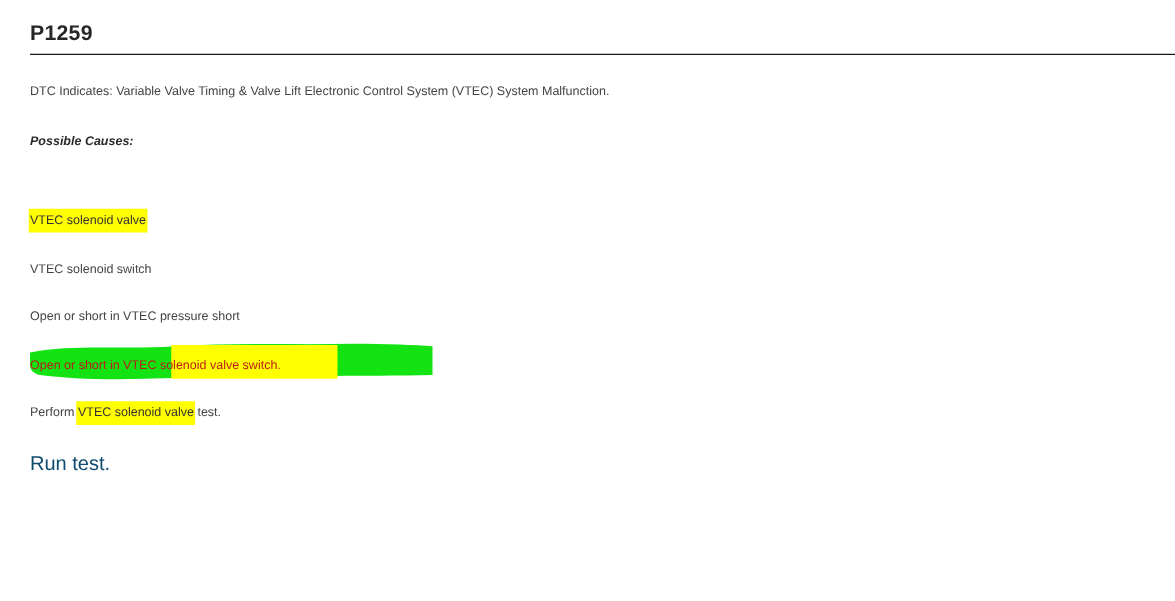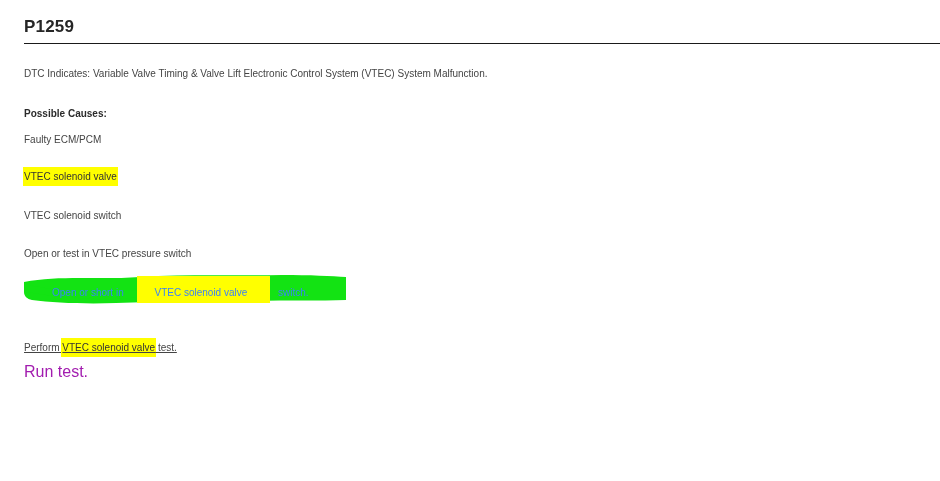--- a/index.html
+++ b/index.html
@@ -53,27 +53,27 @@
     line-height: 20px;
     color: #444444;
     white-space: nowrap;
   }
   .para.bold {
     font-weight: bold;
     color: #2b2b2b;
   }
 
   .p-indicates { top: 64px; }
-  .p-causes    { top: 104px; }
+  .p-causes    { top: 104px; font-style: italic; }
   .p-c1        { top: 130px; }
   .p-c2        { top: 167px; }
   .p-c3        { top: 206px; }
   .p-c4        { top: 244px; }
   .p-c5        { top: 283px; }
-  .p-perform   { top: 338px; text-decoration: underline; }
+  .p-perform   { top: 321px; }
 
   
   .hl-yellow {
     background-color: #ffff00;
     padding: 4px 1px 4px 1px;
     margin: -4px -1px;
     color: #333333;
   }
 
   
@@ -100,59 +100,57 @@
     height: 27px;
     background-color: #ffff00;
     pointer-events: none;
   }
 
   .p-c5 {
     z-index: 3;
   }
   .p-c5 .txt {
     position: relative;
-    color: #3b82f6;
-    padding-left: 28px;
+    color: #b91c1c;
   }
 
   
   .run-link {
     position: absolute;
     left: 24px;
     top: 362px;
     font-size: 16px;
     line-height: 20px;
-    color: #a21caf;
+    color: #0c4a6e;
     text-decoration: none;
     cursor: pointer;
     white-space: nowrap;
   }
 </style>
 </head>
 <body>
 
 <div class="page">
 
   <div class="dtc-title">P1259</div>
 
   <div class="title-rule"></div>
 
   <div class="para p-indicates">DTC Indicates: Variable Valve Timing &amp; Valve Lift Electronic Control System (VTEC) System Malfunction.</div>
 
   <div class="para bold p-causes">Possible Causes:</div>
 
-  <div class="para p-c1">Faulty ECM/PCM</div>
 
   <div class="para p-c2">
     <span class="hl-yellow">VTEC solenoid valve</span>
   </div>
 
   <div class="para p-c3">VTEC solenoid switch</div>
 
-  <div class="para p-c4">Open or test in VTEC pressure switch</div>
+  <div class="para p-c4">Open or short in VTEC pressure short</div>
 
   <div class="green-stroke">
     <svg viewBox="0 0 330 36" preserveAspectRatio="none">
       <path d="M4,12 C40,5 78,10 120,7 C170,4 215,6 262,5 C290,5 312,6 326,7
                L326,30 C300,31 268,30 232,31 C186,32 140,31 96,33
                C66,34 34,33 12,30 C7,29 4,26 4,22 Z" fill="#13e313"></path>
       <path d="M4,14 C26,19 50,22 78,22 C104,22 128,19 150,17
                C140,24 120,28 96,29 C64,30 30,26 6,22 Z" fill="#13e313"></path>
     </svg>
   </div>

